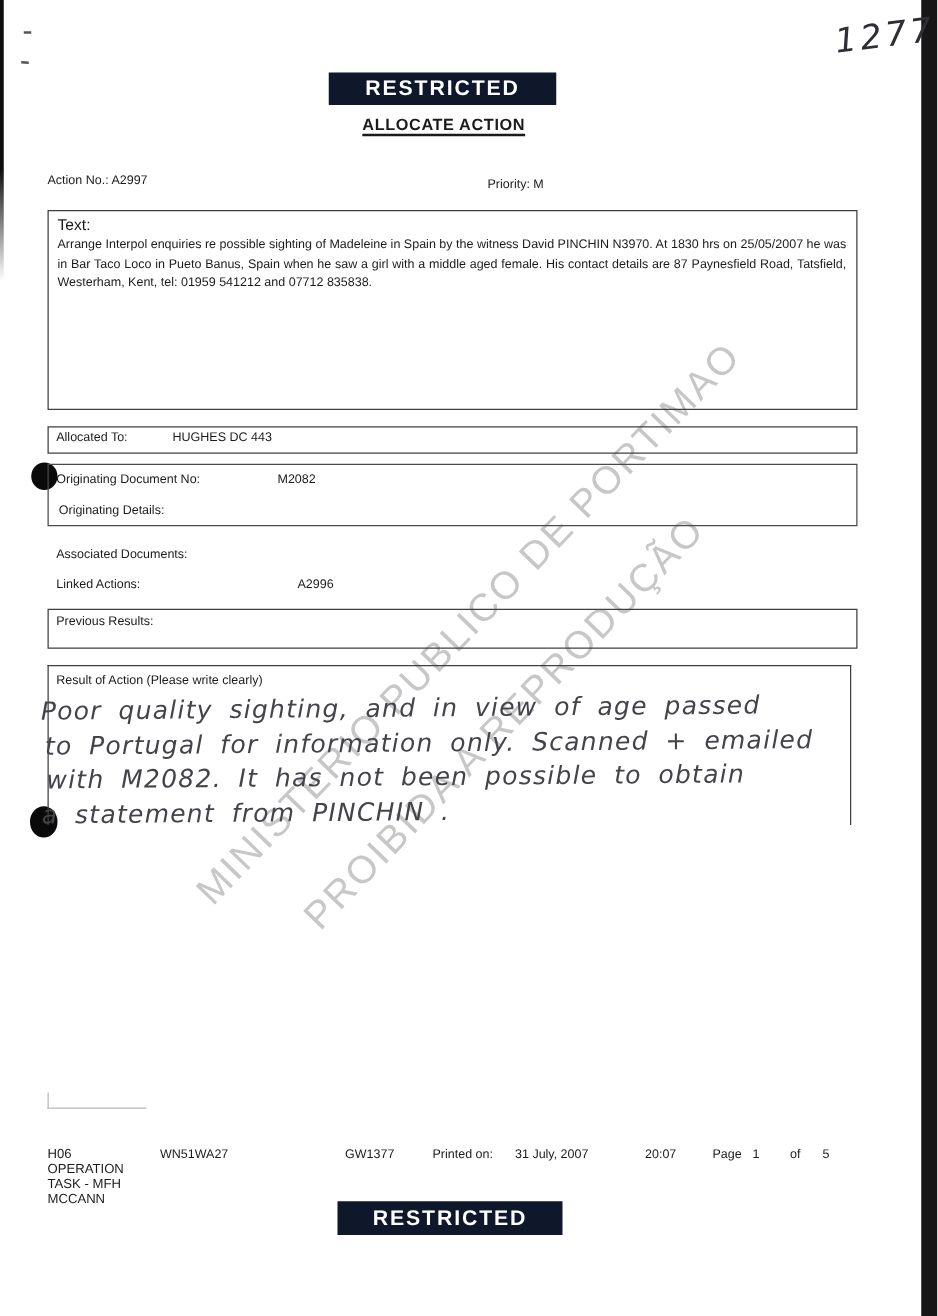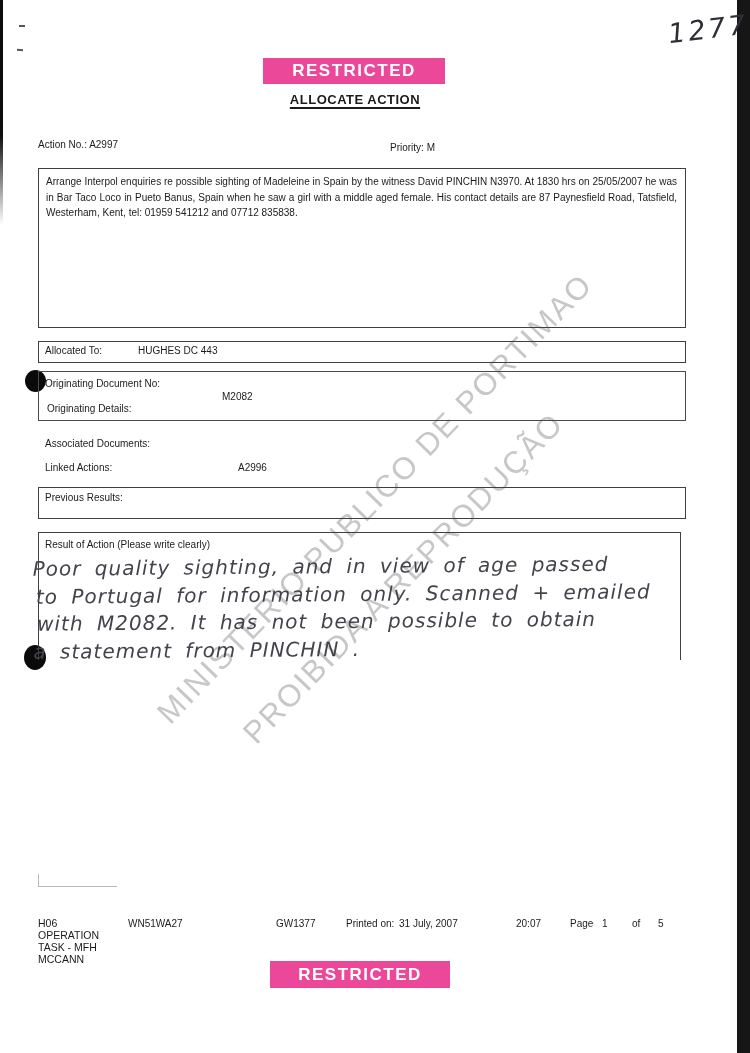--- a/index.html
+++ b/index.html
@@ -29,21 +29,21 @@
     border-left:1px solid #b9b9b9;border-bottom:1px solid #b9b9b9;}
   
   .pagenum{
     position:absolute;left:668px;top:14px;width:70px;
     font-family:"DejaVu Sans",sans-serif;font-style:italic;
     font-size:27px;color:#2e2e35;letter-spacing:3px;
     transform:rotate(-7deg);
   }
   
   .restricted-bar{
-    position:absolute;background:#ec4899;color:#ffffff;
+    position:absolute;background:#0f172a;color:#ffffff;
     font-weight:bold;font-size:17px;letter-spacing:1.5px;
     display:flex;align-items:center;justify-content:center;
   }
   .bar-top{left:263px;top:58px;width:182px;height:26px;}
   .bar-bottom{left:270px;top:961px;width:180px;height:27px;}
   .doc-title{
     position:absolute;left:0;top:92px;width:710px;text-align:center;
     font-weight:bold;font-size:13px;letter-spacing:.5px;
     text-decoration:underline;text-decoration-thickness:2px;text-underline-offset:3px;
   }
@@ -102,30 +102,31 @@
 
     <div class="pagenum">1277</div>
 
     <div class="restricted-bar bar-top">RESTRICTED</div>
     <div class="doc-title">ALLOCATE ACTION</div>
 
     <div class="lbl" style="left:38px;top:139px;">Action No.: A2997</div>
     <div class="lbl" style="left:390px;top:142px;">Priority: M</div>
 
     <div class="box box-text">
+      <div class="text-label">Text:</div>
       <p>Arrange Interpol enquiries re possible sighting of Madeleine in Spain by the witness David PINCHIN N3970. At 1830 hrs on 25/05/2007 he was in Bar Taco Loco in Pueto Banus, Spain when he saw a girl with a middle aged female. His contact details are 87 Paynesfield Road, Tatsfield, Westerham, Kent, tel: 01959 541212 and 07712 835838.</p>
     </div>
 
     <div class="box box-allocated"></div>
     <div class="lbl" style="left:45px;top:345px;">Allocated To:</div>
     <div class="lbl" style="left:138px;top:345px;">HUGHES DC 443</div>
 
     <div class="box box-orig"></div>
     <div class="lbl" style="left:45px;top:378px;">Originating Document No:</div>
-    <div class="lbl" style="left:222px;top:378px;margin-top:13px;">M2082</div>
+    <div class="lbl" style="left:222px;top:378px;">M2082</div>
     <div class="lbl" style="left:47px;top:403px;">Originating Details:</div>
 
     <div class="lbl" style="left:45px;top:438px;">Associated Documents:</div>
     <div class="lbl" style="left:45px;top:462px;">Linked Actions:</div>
     <div class="lbl" style="left:238px;top:462px;">A2996</div>
 
     <div class="box box-prev"></div>
     <div class="lbl" style="left:45px;top:492px;">Previous Results:</div>
 
     <div class="box box-result"></div>
@@ -139,21 +140,21 @@
 
     <div class="ref-block">
       <div>H06</div>
       <div>OPERATION</div>
       <div>TASK - MFH</div>
       <div>MCCANN</div>
     </div>
     <div class="footer-item" style="left:128px;top:918px;">WN51WA27</div>
     <div class="footer-item" style="left:276px;top:918px;">GW1377</div>
     <div class="footer-item" style="left:346px;top:918px;text-align:center;">Printed on:</div>
-    <div class="footer-item" style="left:399px;top:918px;">31 July, 2007</div>
+    <div class="footer-item" style="left:412px;top:918px;">31 July, 2007</div>
     <div class="footer-item" style="left:516px;top:918px;">20:07</div>
     <div class="footer-item" style="left:570px;top:918px;">Page</div>
     <div class="footer-item" style="left:602px;top:918px;">1</div>
     <div class="footer-item" style="left:632px;top:918px;">of</div>
     <div class="footer-item" style="left:658px;top:918px;">5</div>
 
     <div class="restricted-bar bar-bottom">RESTRICTED</div>
   </div>
 </div>
 

